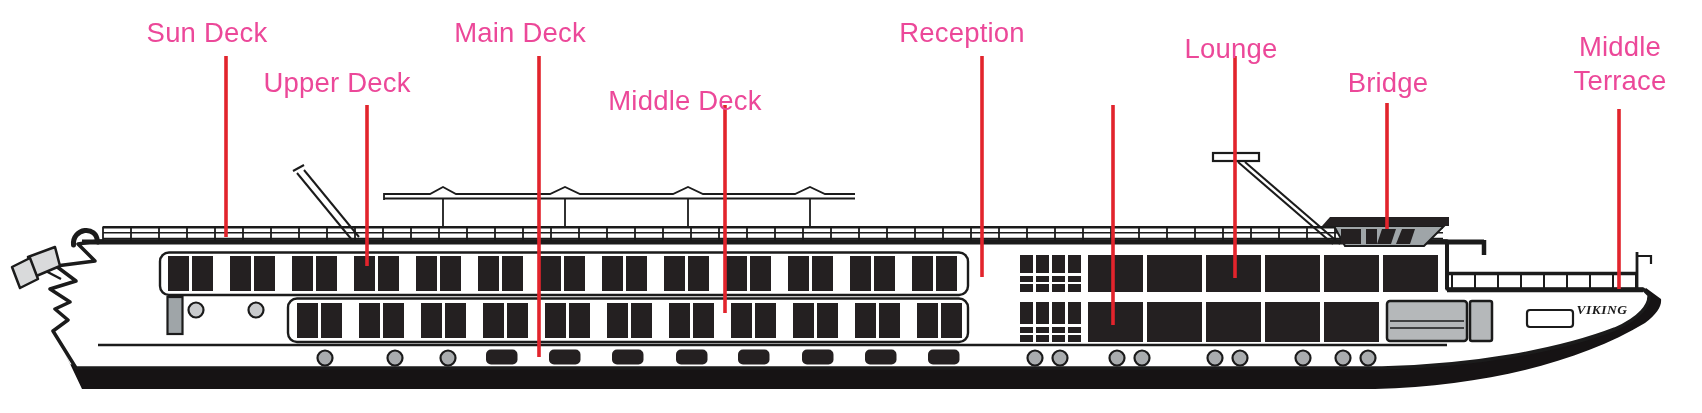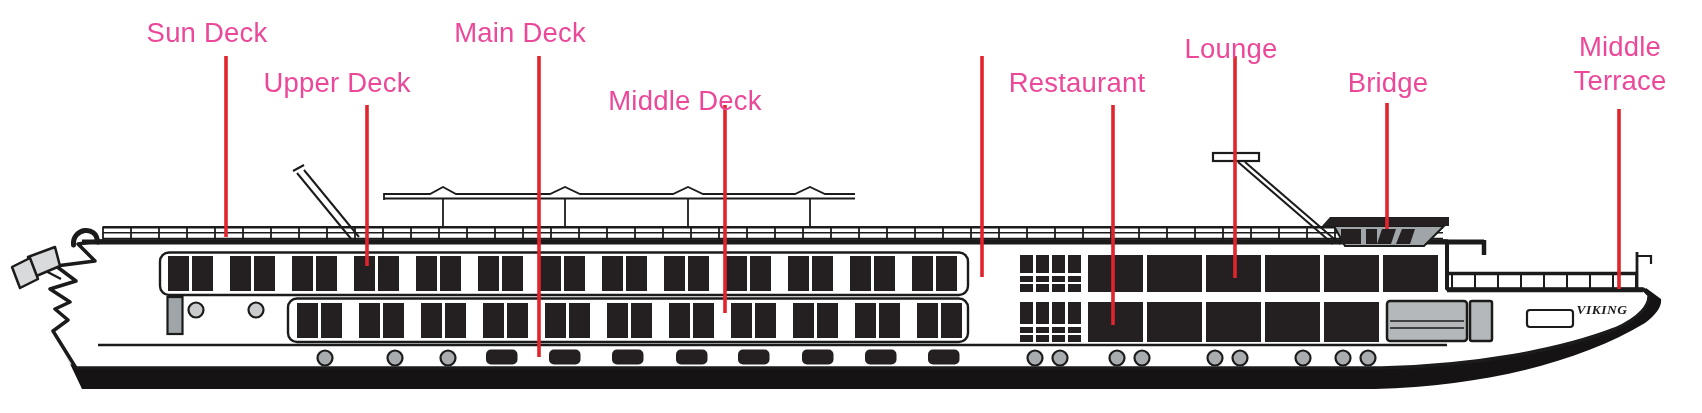--- a/index.html
+++ b/index.html
@@ -292,17 +292,17 @@
       <line x1="1235" y1="56" x2="1235" y2="278" stroke="#e2242c"></line>
       <line x1="1387" y1="103" x2="1387" y2="229" stroke="#e2242c"></line>
       <line x1="1619" y1="109" x2="1619" y2="289" stroke="#e2242c"></line>
     </g>
   </svg>
 
   <div class="deck-label" style="left:207px;top:16px;">Sun Deck</div>
   <div class="deck-label" style="left:337px;top:66px;">Upper Deck</div>
   <div class="deck-label" style="left:520px;top:16px;">Main Deck</div>
   <div class="deck-label" style="left:685px;top:84px;">Middle Deck</div>
-  <div class="deck-label" style="left:1077px;top:66px;">Restaurant</div>
+  <div class="deck-label" style="left:962px;top:16px;">Reception</div>
   <div class="deck-label" style="left:1231px;top:16px;margin-top:16px;">Lounge</div>
   <div class="deck-label" style="left:1388px;top:66px;">Bridge</div>
   <div class="deck-label wrap" style="left:1620px;top:30px;">Middle Terrace</div>
 </div>
 
 </body></html>

